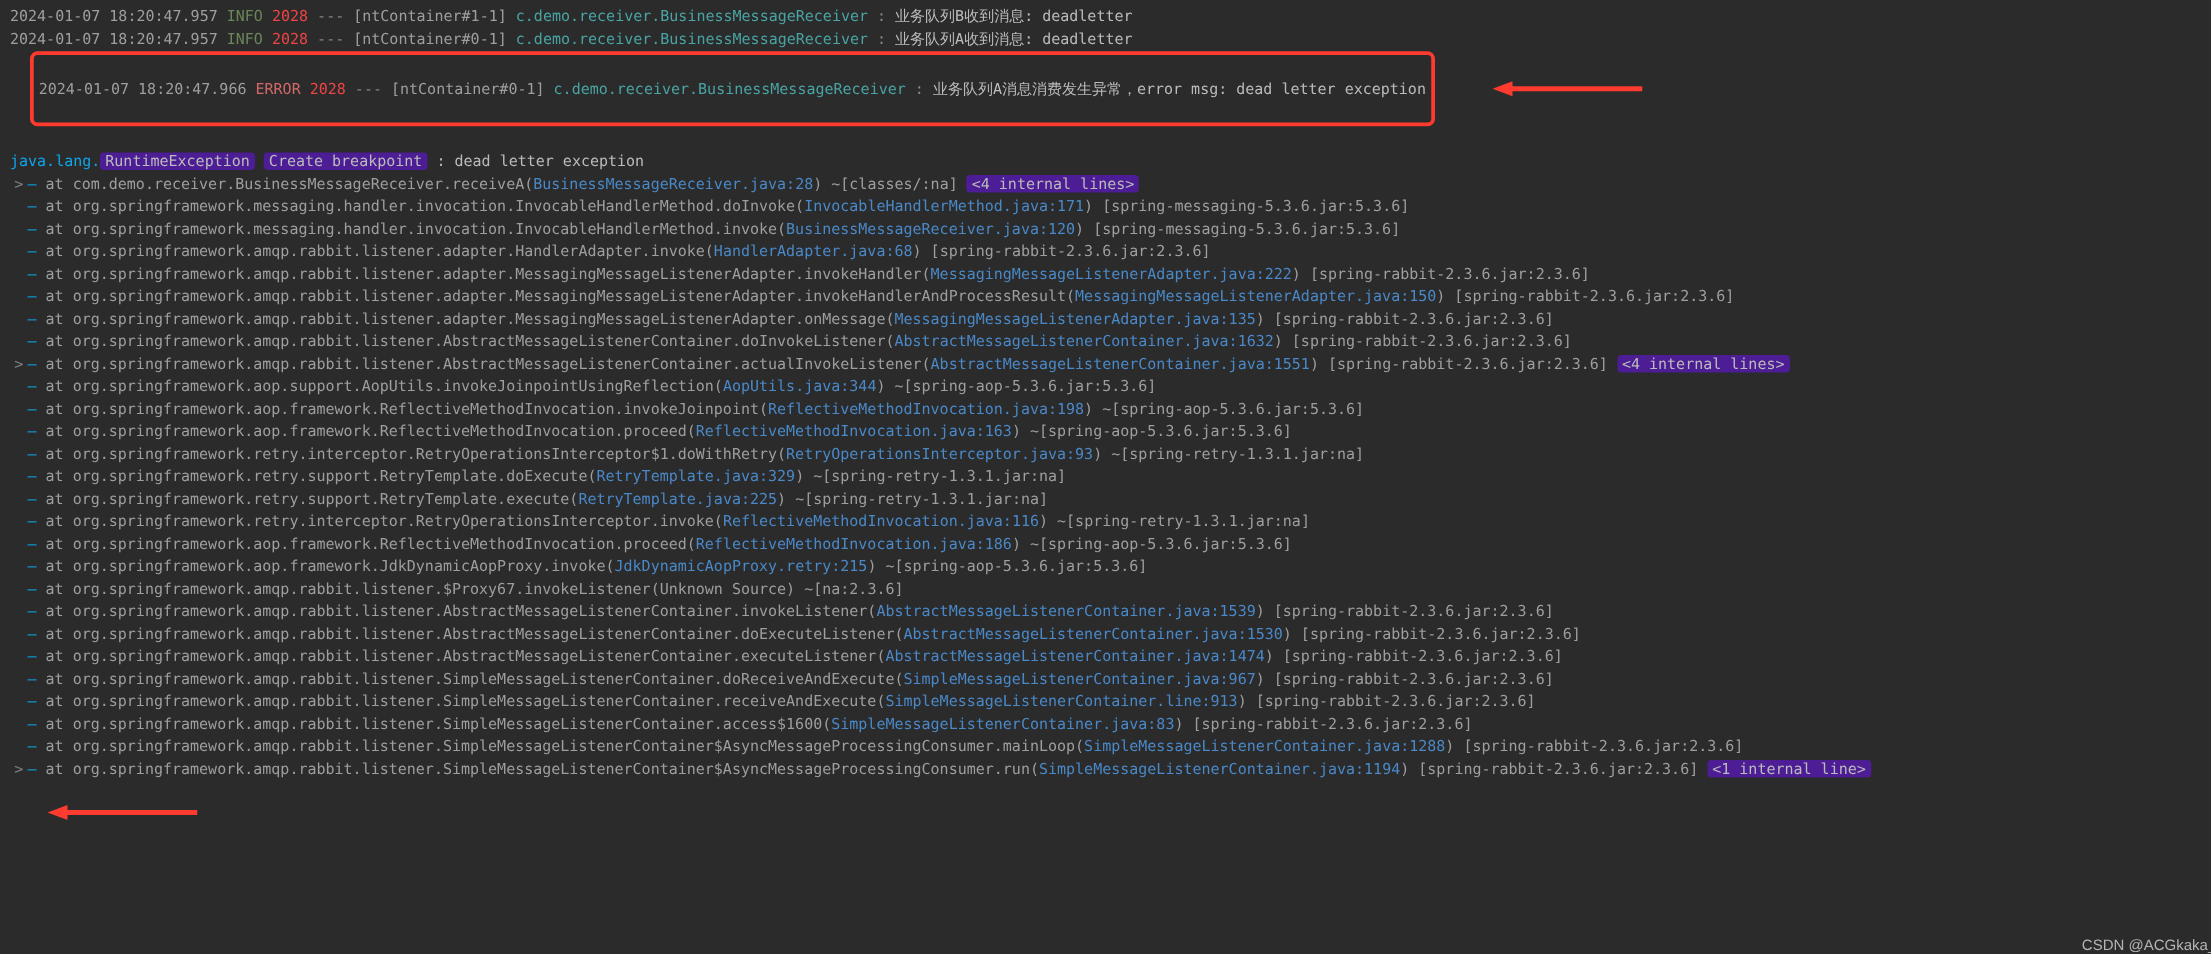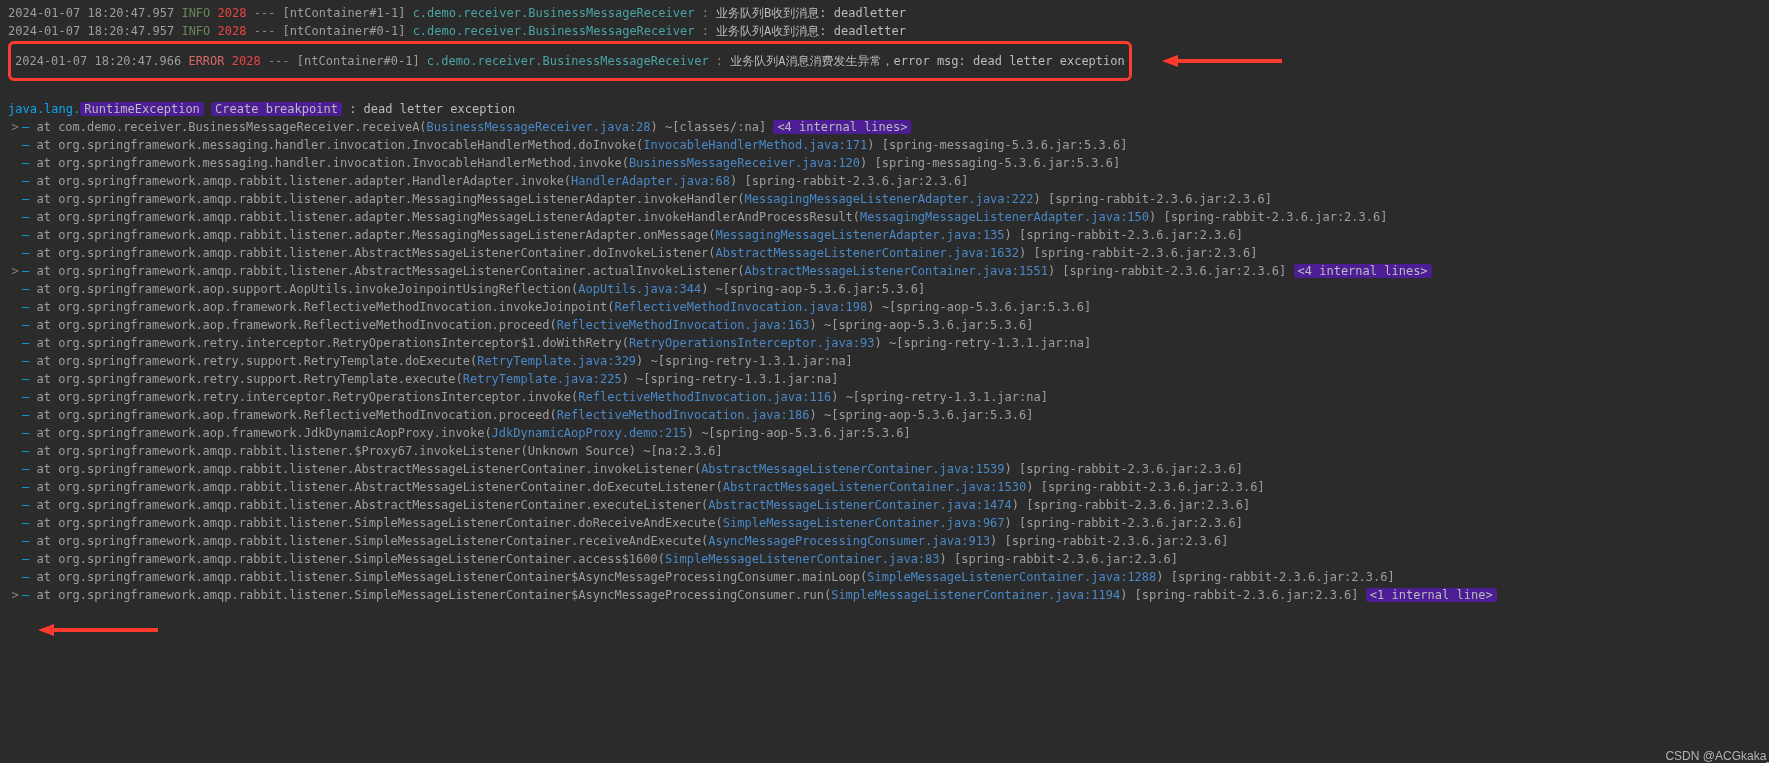--- a/index.html
+++ b/index.html
@@ -23,22 +23,22 @@
   .sep  { color: #888888; }
   .thr  { color: #9e9e9e; }
   .cls  { color: #4aa3a3; }   
   .msg  { color: #bbbbbb; }
   .lnk  { color: #4a88c7; cursor: pointer; }
   .dim  { color: #0ea5e9; }
   .tag  { background:#4c1d95; color:#bbbbbb; padding:0 4px; border-radius:3px; }
   .box-red {
     border: 3px solid #ff3b30;
     border-radius: 6px;
-    padding: 8px 4px;
-    margin: 1px 0;
+    padding: 18px 4px;
+    margin: 1px 16px;
     display: inline-block;
   }
   .arrow-row { display:flex; align-items:center; }
   .arrow {
     display:inline-block;
     width:120px; height:16px;
     margin-left:30px;
     position:relative;
   }
   .arrow svg { position:absolute; top:0; left:0; width:120px; height:16px; }
@@ -87,27 +87,27 @@
     <div class="line sf"><span class="gutter"></span><span class="dim">— </span><span class="at-pref">at org.springframework.amqp.rabbit.listener.AbstractMessageListenerContainer.doInvokeListener(</span><span class="lnk">AbstractMessageListenerContainer.java:1632</span><span class="jar">) [spring-rabbit-2.3.6.jar:2.3.6]</span></div>
     <div class="line sf"><span class="gutter">&gt;</span><span class="dim">— </span><span class="at-pref">at org.springframework.amqp.rabbit.listener.AbstractMessageListenerContainer.actualInvokeListener(</span><span class="lnk">AbstractMessageListenerContainer.java:1551</span><span class="jar">) [spring-rabbit-2.3.6.jar:2.3.6] </span><span class="tag">&lt;4 internal lines&gt;</span></div>
     <div class="line sf"><span class="gutter"></span><span class="dim">— </span><span class="at-pref">at org.springframework.aop.support.AopUtils.invokeJoinpointUsingReflection(</span><span class="lnk">AopUtils.java:344</span><span class="jar">) ~[spring-aop-5.3.6.jar:5.3.6]</span></div>
     <div class="line sf"><span class="gutter"></span><span class="dim">— </span><span class="at-pref">at org.springframework.aop.framework.ReflectiveMethodInvocation.invokeJoinpoint(</span><span class="lnk">ReflectiveMethodInvocation.java:198</span><span class="jar">) ~[spring-aop-5.3.6.jar:5.3.6]</span></div>
     <div class="line sf"><span class="gutter"></span><span class="dim">— </span><span class="at-pref">at org.springframework.aop.framework.ReflectiveMethodInvocation.proceed(</span><span class="lnk">ReflectiveMethodInvocation.java:163</span><span class="jar">) ~[spring-aop-5.3.6.jar:5.3.6]</span></div>
     <div class="line sf"><span class="gutter"></span><span class="dim">— </span><span class="at-pref">at org.springframework.retry.interceptor.RetryOperationsInterceptor$1.doWithRetry(</span><span class="lnk">RetryOperationsInterceptor.java:93</span><span class="jar">) ~[spring-retry-1.3.1.jar:na]</span></div>
     <div class="line sf"><span class="gutter"></span><span class="dim">— </span><span class="at-pref">at org.springframework.retry.support.RetryTemplate.doExecute(</span><span class="lnk">RetryTemplate.java:329</span><span class="jar">) ~[spring-retry-1.3.1.jar:na]</span></div>
     <div class="line sf"><span class="gutter"></span><span class="dim">— </span><span class="at-pref">at org.springframework.retry.support.RetryTemplate.execute(</span><span class="lnk">RetryTemplate.java:225</span><span class="jar">) ~[spring-retry-1.3.1.jar:na]</span></div>
     <div class="line sf"><span class="gutter"></span><span class="dim">— </span><span class="at-pref">at org.springframework.retry.interceptor.RetryOperationsInterceptor.invoke(</span><span class="lnk">ReflectiveMethodInvocation.java:116</span><span class="jar">) ~[spring-retry-1.3.1.jar:na]</span></div>
     <div class="line sf"><span class="gutter"></span><span class="dim">— </span><span class="at-pref">at org.springframework.aop.framework.ReflectiveMethodInvocation.proceed(</span><span class="lnk">ReflectiveMethodInvocation.java:186</span><span class="jar">) ~[spring-aop-5.3.6.jar:5.3.6]</span></div>
-    <div class="line sf"><span class="gutter"></span><span class="dim">— </span><span class="at-pref">at org.springframework.aop.framework.JdkDynamicAopProxy.invoke(</span><span class="lnk">JdkDynamicAopProxy.demo:215</span><span class="jar">) ~[spring-aop-5.3.6.jar:5.3.6]</span></div>
+    <div class="line sf"><span class="gutter"></span><span class="dim">— </span><span class="at-pref">at org.springframework.aop.framework.JdkDynamicAopProxy.invoke(</span><span class="lnk">JdkDynamicAopProxy.retry:215</span><span class="jar">) ~[spring-aop-5.3.6.jar:5.3.6]</span></div>
     <div class="line sf"><span class="gutter"></span><span class="dim">— </span><span class="at-pref">at org.springframework.amqp.rabbit.listener.$Proxy67.invokeListener(Unknown Source)</span><span class="jar"> ~[na:2.3.6]</span></div>
     <div class="line sf"><span class="gutter"></span><span class="dim">— </span><span class="at-pref">at org.springframework.amqp.rabbit.listener.AbstractMessageListenerContainer.invokeListener(</span><span class="lnk">AbstractMessageListenerContainer.java:1539</span><span class="jar">) [spring-rabbit-2.3.6.jar:2.3.6]</span></div>
     <div class="line sf"><span class="gutter"></span><span class="dim">— </span><span class="at-pref">at org.springframework.amqp.rabbit.listener.AbstractMessageListenerContainer.doExecuteListener(</span><span class="lnk">AbstractMessageListenerContainer.java:1530</span><span class="jar">) [spring-rabbit-2.3.6.jar:2.3.6]</span></div>
     <div class="line sf"><span class="gutter"></span><span class="dim">— </span><span class="at-pref">at org.springframework.amqp.rabbit.listener.AbstractMessageListenerContainer.executeListener(</span><span class="lnk">AbstractMessageListenerContainer.java:1474</span><span class="jar">) [spring-rabbit-2.3.6.jar:2.3.6]</span></div>
     <div class="line sf"><span class="gutter"></span><span class="dim">— </span><span class="at-pref">at org.springframework.amqp.rabbit.listener.SimpleMessageListenerContainer.doReceiveAndExecute(</span><span class="lnk">SimpleMessageListenerContainer.java:967</span><span class="jar">) [spring-rabbit-2.3.6.jar:2.3.6]</span></div>
-    <div class="line sf"><span class="gutter"></span><span class="dim">— </span><span class="at-pref">at org.springframework.amqp.rabbit.listener.SimpleMessageListenerContainer.receiveAndExecute(</span><span class="lnk">AsyncMessageProcessingConsumer.java:913</span><span class="jar">) [spring-rabbit-2.3.6.jar:2.3.6]</span></div>
+    <div class="line sf"><span class="gutter"></span><span class="dim">— </span><span class="at-pref">at org.springframework.amqp.rabbit.listener.SimpleMessageListenerContainer.receiveAndExecute(</span><span class="lnk">SimpleMessageListenerContainer.line:913</span><span class="jar">) [spring-rabbit-2.3.6.jar:2.3.6]</span></div>
     <div class="line sf"><span class="gutter"></span><span class="dim">— </span><span class="at-pref">at org.springframework.amqp.rabbit.listener.SimpleMessageListenerContainer.access$1600(</span><span class="lnk">SimpleMessageListenerContainer.java:83</span><span class="jar">) [spring-rabbit-2.3.6.jar:2.3.6]</span></div>
     <div class="line sf"><span class="gutter"></span><span class="dim">— </span><span class="at-pref">at org.springframework.amqp.rabbit.listener.SimpleMessageListenerContainer$AsyncMessageProcessingConsumer.mainLoop(</span><span class="lnk">SimpleMessageListenerContainer.java:1288</span><span class="jar">) [spring-rabbit-2.3.6.jar:2.3.6]</span></div>
     <div class="line sf"><span class="gutter">&gt;</span><span class="dim">— </span><span class="at-pref">at org.springframework.amqp.rabbit.listener.SimpleMessageListenerContainer$AsyncMessageProcessingConsumer.run(</span><span class="lnk">SimpleMessageListenerContainer.java:1194</span><span class="jar">) [spring-rabbit-2.3.6.jar:2.3.6] </span><span class="tag">&lt;1 internal line&gt;</span></div>
     <div class="line">&nbsp;</div>
     <div class="line arrow-row">
       <span class="arrow">
         <svg viewBox="0 0 120 16">
           <defs></defs>
           <line x1="120" y1="8" x2="12" y2="8" stroke="#ff3b30" stroke-width="4"></line>
           <polygon points="0,8 16,2 16,14" fill="#ff3b30"></polygon>

